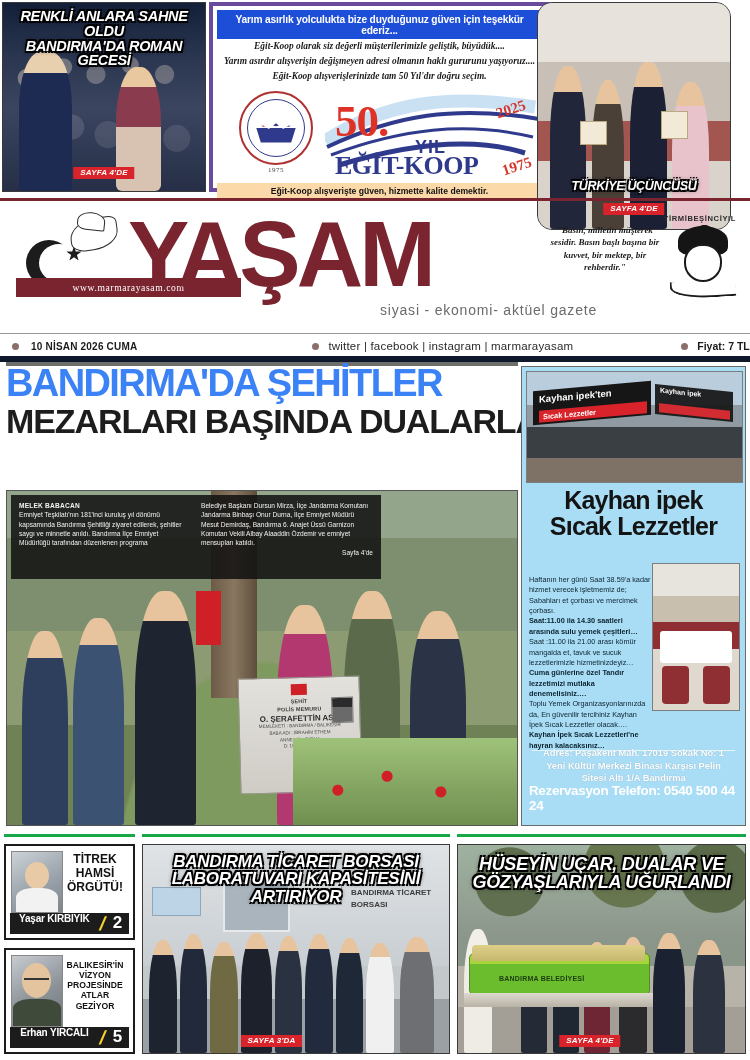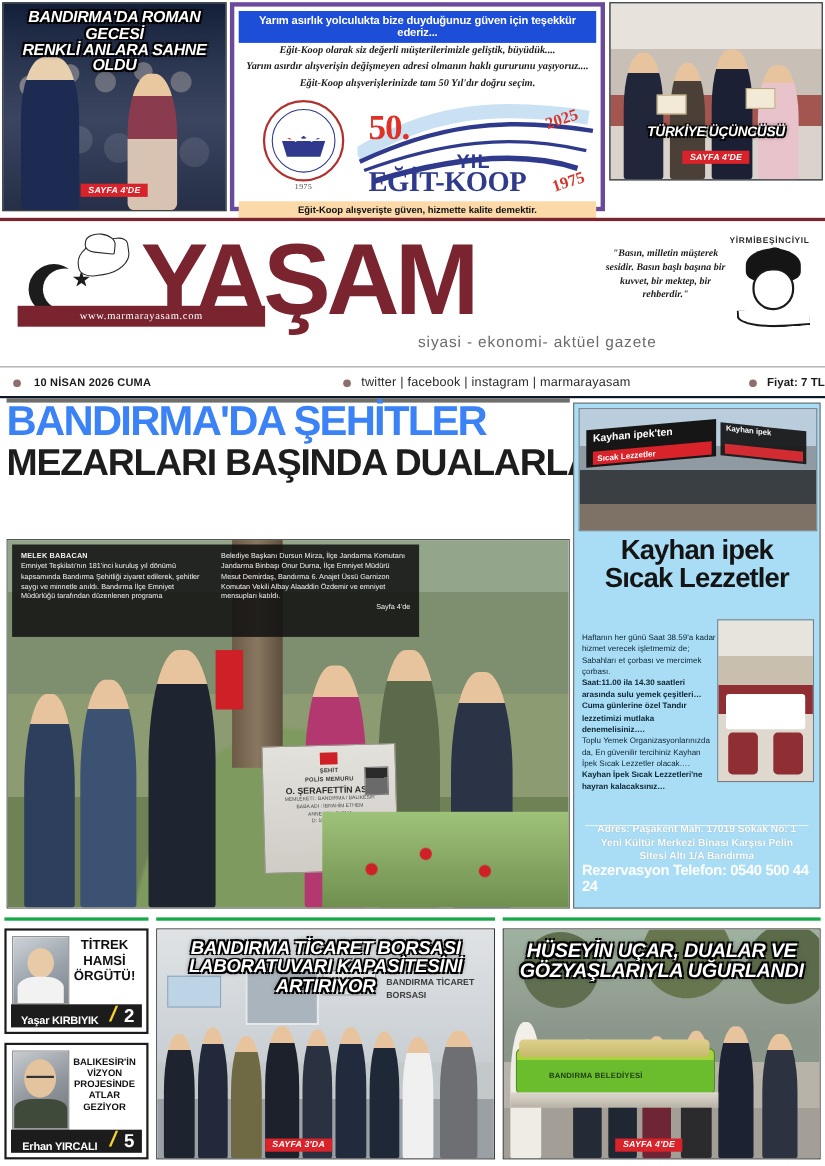--- a/index.html
+++ b/index.html
@@ -117,21 +117,21 @@
     clip-path: polygon(0 40%, 18% 34%, 32% 48%, 50% 26%, 68% 48%, 82% 34%, 100% 40%, 88% 100%, 12% 100%);
   }
   .koop-seal .yr {
     position: absolute; left: 0; right: 0; bottom: -11px; text-align: center;
     font-family: "Liberation Serif", serif; font-size: 7px; color: #444; letter-spacing: .5px;
   }
   .koop-swoosh { position: absolute; left: 108px; top: 0; width: 225px; height: 96px; }
   .koop-50 {
     position: absolute; left: 118px; top: 14px;
     font-family: "Liberation Serif", serif; font-weight: 700;
-    font-size: 32px; color: #e03127; line-height: 1; letter-spacing: -1px;
+    font-size: 45px; color: #e03127; line-height: 1; letter-spacing: -1px;
   }
   .koop-yil {
     position: absolute; left: 198px; top: 52px;
     font-family: Liberation Sans, sans-serif; font-weight: 700;
     font-size: 18px; color: #2f3a8c; letter-spacing: 1px;
   }
   .koop-name {
     position: absolute; left: 118px; top: 66px;
     font-family: "Liberation Serif", serif; font-weight: 700;
     font-size: 26px; color: #2f3a8c; letter-spacing: -.5px;
@@ -218,21 +218,21 @@
   .ataturk .sig {
     position: absolute; left: 2px; bottom: 2px; width: 66px; height: 18px;
     border-bottom: 2px solid #1a1a1a; border-left: 2px solid #1a1a1a;
     border-radius: 0 0 0 70%; transform: rotate(-4deg);
   }
   .mh-rule-bot { position: absolute; left: 0; bottom: 0; width: 750px; height: 1px; background: #9a9a9a; }
 
   
   .infobar {
     position: absolute; left: 0; top: 336px; width: 750px; height: 26px;
-    display: flex; align-items: center; border-bottom: 2px solid #0f172a;
+    display: flex; align-items: center; border-bottom: 6px solid #0f172a;
   }
   .ib-dot { width: 7px; height: 7px; border-radius: 50%; background: #8c6f6a; flex: none; }
   .ib-date { font-size: 10px; font-weight: 900; color: #1b1b1b; letter-spacing: .2px; }
   .ib-social { font-size: 11.5px; color: #2b2b2b; letter-spacing: .2px; }
   .ib-price { font-size: 10.5px; font-weight: 900; color: #1b1b1b; }
 
   
   .lead { position: absolute; left: 6px; top: 366px; width: 512px; height: 460px; }
   .lead-rule { position: absolute; left: 6px; top: 362px; width: 512px; height: 4px; background: #6e6f6b; }
   .lead-h1 {
@@ -341,21 +341,21 @@
   .cp-photo {
     position: absolute; left: 5px; top: 5px; width: 52px; height: 62px;
     border: 1px solid #888; overflow: hidden;
   }
   .cp-title {
     position: absolute; right: 5px; top: 6px; width: 66px; text-align: center;
     font-weight: 900; color: #111; line-height: 1.18;
   }
   .cp-foot {
     position: absolute; left: 4px; right: 4px; bottom: 4px; height: 21px;
-    background: #1c1c1c; color: #fff; display: flex; align-items: flex-end;
+    background: #1c1c1c; color: #fff; display: flex; align-items: flex-start;
   }
   .cp-name { flex: 1; text-align: center; font-size: 10px; font-weight: 700; letter-spacing: -.2px; }
   .cp-slash { color: #f6d32d; font-weight: 900; font-size: 19px; transform: skewX(-14deg); padding: 0 1px; }
   .cp-num { width: 23px; text-align: center; font-weight: 900; font-size: 17px; }
 
   .bot-tile {
     position: absolute; border: 1px solid #3a3a3a; overflow: hidden;
   }
 </style>
 </head>
@@ -363,22 +363,22 @@
 
 <div class="page">
 
   <div class="topstrip">
 
     <div class="tile-photo" style="left:2px; top:2px; width:204px; height:190px;">
       <div class="photo-fill ph-crowd">
         <div class="dancer"></div>
       </div>
       <div class="band-overlay-title" style="top:6px; font-size:14.5px;">
+        <div>RENKLİ ANLARA SAHNE OLDU</div>
         <div>BANDIRMA'DA ROMAN GECESİ</div>
-        <div>RENKLİ ANLARA SAHNE OLDU</div>
       </div>
       <div class="sayfa-tag" style="bottom:12px; font-size:8px;">SAYFA 4'DE</div>
     </div>
 
     <div class="koop-ad">
       <div class="koop-band">Yarım asırlık yolculukta bize duyduğunuz güven için teşekkür ederiz...</div>
       <div class="koop-lines">
         <div>Eğit-Koop olarak siz değerli müşterilerimizle geliştik, büyüdük....</div>
         <div>Yarım asırdır alışverişin değişmeyen adresi olmanın haklı gururunu yaşıyoruz....</div>
         <div>Eğit-Koop alışverişlerinizde tam 50 Yıl'dır doğru seçim.</div>
@@ -397,21 +397,21 @@
         </svg>
         <div class="koop-50">50.</div>
         <div class="koop-yil">YIL</div>
         <div class="koop-name">EĞİT-KOOP</div>
         <div class="koop-y2025">2025</div>
         <div class="koop-y1975">1975</div>
       </div>
       <div class="koop-foot">Eğit-Koop alışverişte güven, hizmette kalite demektir.</div>
     </div>
 
-    <div class="tile-photo" style="left:554px; top:2px; width:194px; height:162px;">
+    <div class="tile-photo" style="left:537px; top:2px; width:194px; height:228px;border-radius:15px;">
       <div class="photo-fill ph-interior">
         <div style="position:absolute;left:6%;bottom:0;width:19%;height:72%;background:linear-gradient(180deg,#e7c49d 0 16%,#22263a 16% 100%);border-radius:44% 44% 3px 3px;"></div>
         <div style="position:absolute;left:28%;bottom:0;width:17%;height:66%;background:linear-gradient(180deg,#e7c49d 0 16%,#4b4038 16% 100%);border-radius:46% 46% 3px 3px;"></div>
         <div style="position:absolute;left:48%;bottom:0;width:19%;height:74%;background:linear-gradient(180deg,#e7c49d 0 15%,#1b2034 15% 100%);border-radius:44% 44% 3px 3px;"></div>
         <div style="position:absolute;left:70%;bottom:0;width:19%;height:65%;background:linear-gradient(180deg,#e7c49d 0 16%,#e8c3cb 16% 100%);border-radius:46% 46% 3px 3px;"></div>
         <div style="position:absolute;left:22%;top:52%;width:14%;height:11%;background:#f2ead6;border:1px solid #b9a97f;"></div>
         <div style="position:absolute;left:64%;top:48%;width:14%;height:12%;background:#f2ead6;border:1px solid #b9a97f;"></div>
       </div>
       <div class="band-overlay-title" style="bottom:36px; font-size:12.5px;">
         <div>TÜRKİYE ÜÇÜNCÜSÜ</div>
@@ -512,20 +512,21 @@
     </div>
 
     <div class="ad-title">
       <div>Kayhan ipek</div>
       <div>Sıcak Lezzetler</div>
     </div>
 
     <div class="ad-body">
       <div>Haftanın her günü Saat 38.59'a kadar hizmet verecek işletmemiz de;  Sabahları et çorbası ve mercimek çorbası.</div>
       <div style="font-weight:800">Saat:11.00 ila 14.30 saatleri arasında sulu yemek çeşitleri…</div>
+      <div>Saat :11.00 ila 21.00 arası kömür mangalda et, tavuk ve sucuk lezzetlerimizle hizmetinizdeyiz…</div>
       <div style="font-weight:800">Cuma günlerine özel  Tandır lezzetimizi mutlaka denemelisiniz….</div>
       <div>Toplu Yemek Organizasyonlarınızda da, En güvenilir tercihiniz Kayhan İpek Sıcak Lezzetler olacak….</div>
       <div style="font-weight:800">Kayhan İpek Sıcak Lezzetleri'ne hayran kalacaksınız…</div>
     </div>
 
     <div class="ad-photo-side">
       <div class="photo-fill" style="background:linear-gradient(180deg,#e7e4de 0 22%,#c9bfae 22% 40%,#8f2f33 40% 58%,#ded8ce 58% 100%);"></div>
       <div style="position:absolute;left:8%;top:46%;width:84%;height:22%;background:#fff;border-radius:3px;"></div>
       <div style="position:absolute;left:10%;top:70%;width:32%;height:26%;background:#8f2f33;border-radius:4px;"></div>
       <div style="position:absolute;right:10%;top:70%;width:32%;height:26%;background:#8f2f33;border-radius:4px;"></div>

